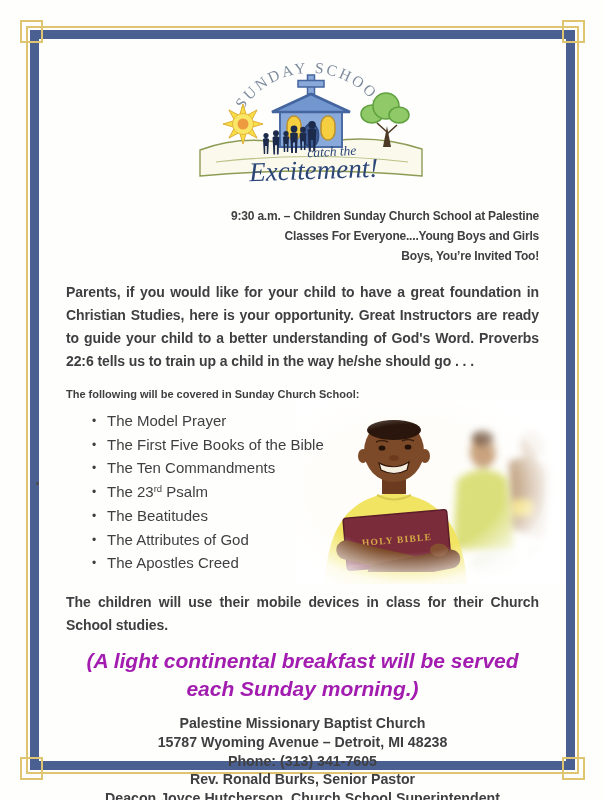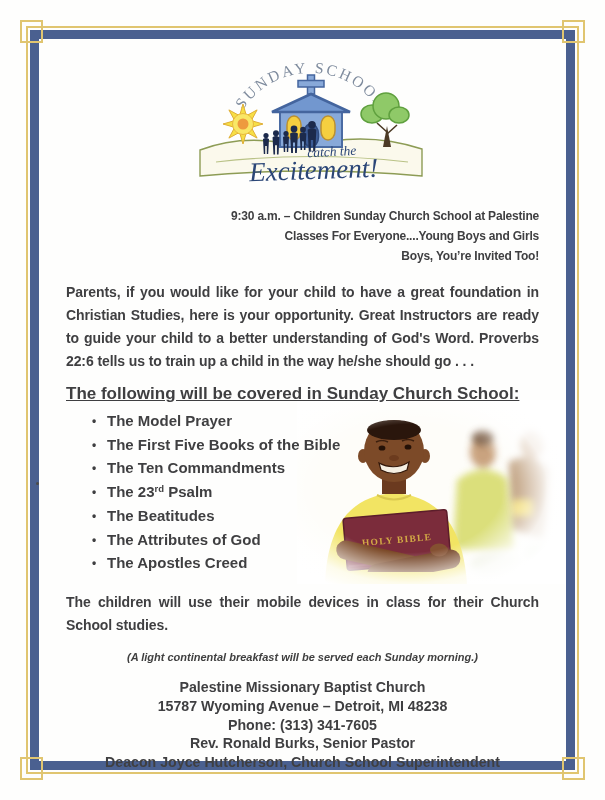--- a/index.html
+++ b/index.html
@@ -15,28 +15,28 @@
   .corner.bl{left:20px;bottom:20px;} .corner.br{right:20px;bottom:20px;}
 
   .content{position:absolute;left:66px;right:66px;top:42px;z-index:2;}
   .logo-wrap{width:250px;margin:12px auto 0;transform:translateX(8px);}
 
   .headline{margin-top:8px;text-align:right;font-weight:bold;font-size:12px;
             line-height:20px;letter-spacing:-0.2px;}
   .para{margin-top:15px;font-weight:bold;font-size:14px;line-height:23px;letter-spacing:-0.1px;}
   .jline{text-align:justify;text-align-last:justify;}
   .jlast{text-align:left;text-align-last:left;}
-  .covered-heading{margin-top:11px;font-weight:bold;font-size:17px;line-height:20px;text-decoration:underline;}
+  .covered-heading{margin-top:11px;font-weight:bold;font-size:11px;line-height:20px;}
   ul.covered{list-style:none;margin:4px 0 0 0;padding:0 0 0 26px;}
-  ul.covered li{font-weight:bold;font-size:15px;line-height:19.7px;}
+  ul.covered li{font-weight:normal;font-size:15px;line-height:19.7px;}
   ul.covered .blt{display:inline-block;width:15px;color:#3f3f41;font-size:12px;vertical-align:1px;}
   ul.covered sup{font-size:9.5px;vertical-align:5px;letter-spacing:0;}
   .mobile{margin-top:17px;}
   .breakfast{margin-top:10px;text-align:center;font-style:italic;font-weight:bold;
-             font-size:11px;line-height:20px;color:#404040;}
+             font-size:21px;line-height:28px;color:#a21caf;}
   .footer{margin-top:11px;text-align:center;font-weight:bold;font-size:14.2px;line-height:18.8px;}
 
   .photo{position:absolute;left:297px;top:400px;z-index:1;}
   .speck{position:absolute;left:36px;top:482px;width:3px;height:3px;border-radius:50%;
          background:#4a4a4a;z-index:2;}
 </style>
 </head>
 <body>
 
 <div class="page">

